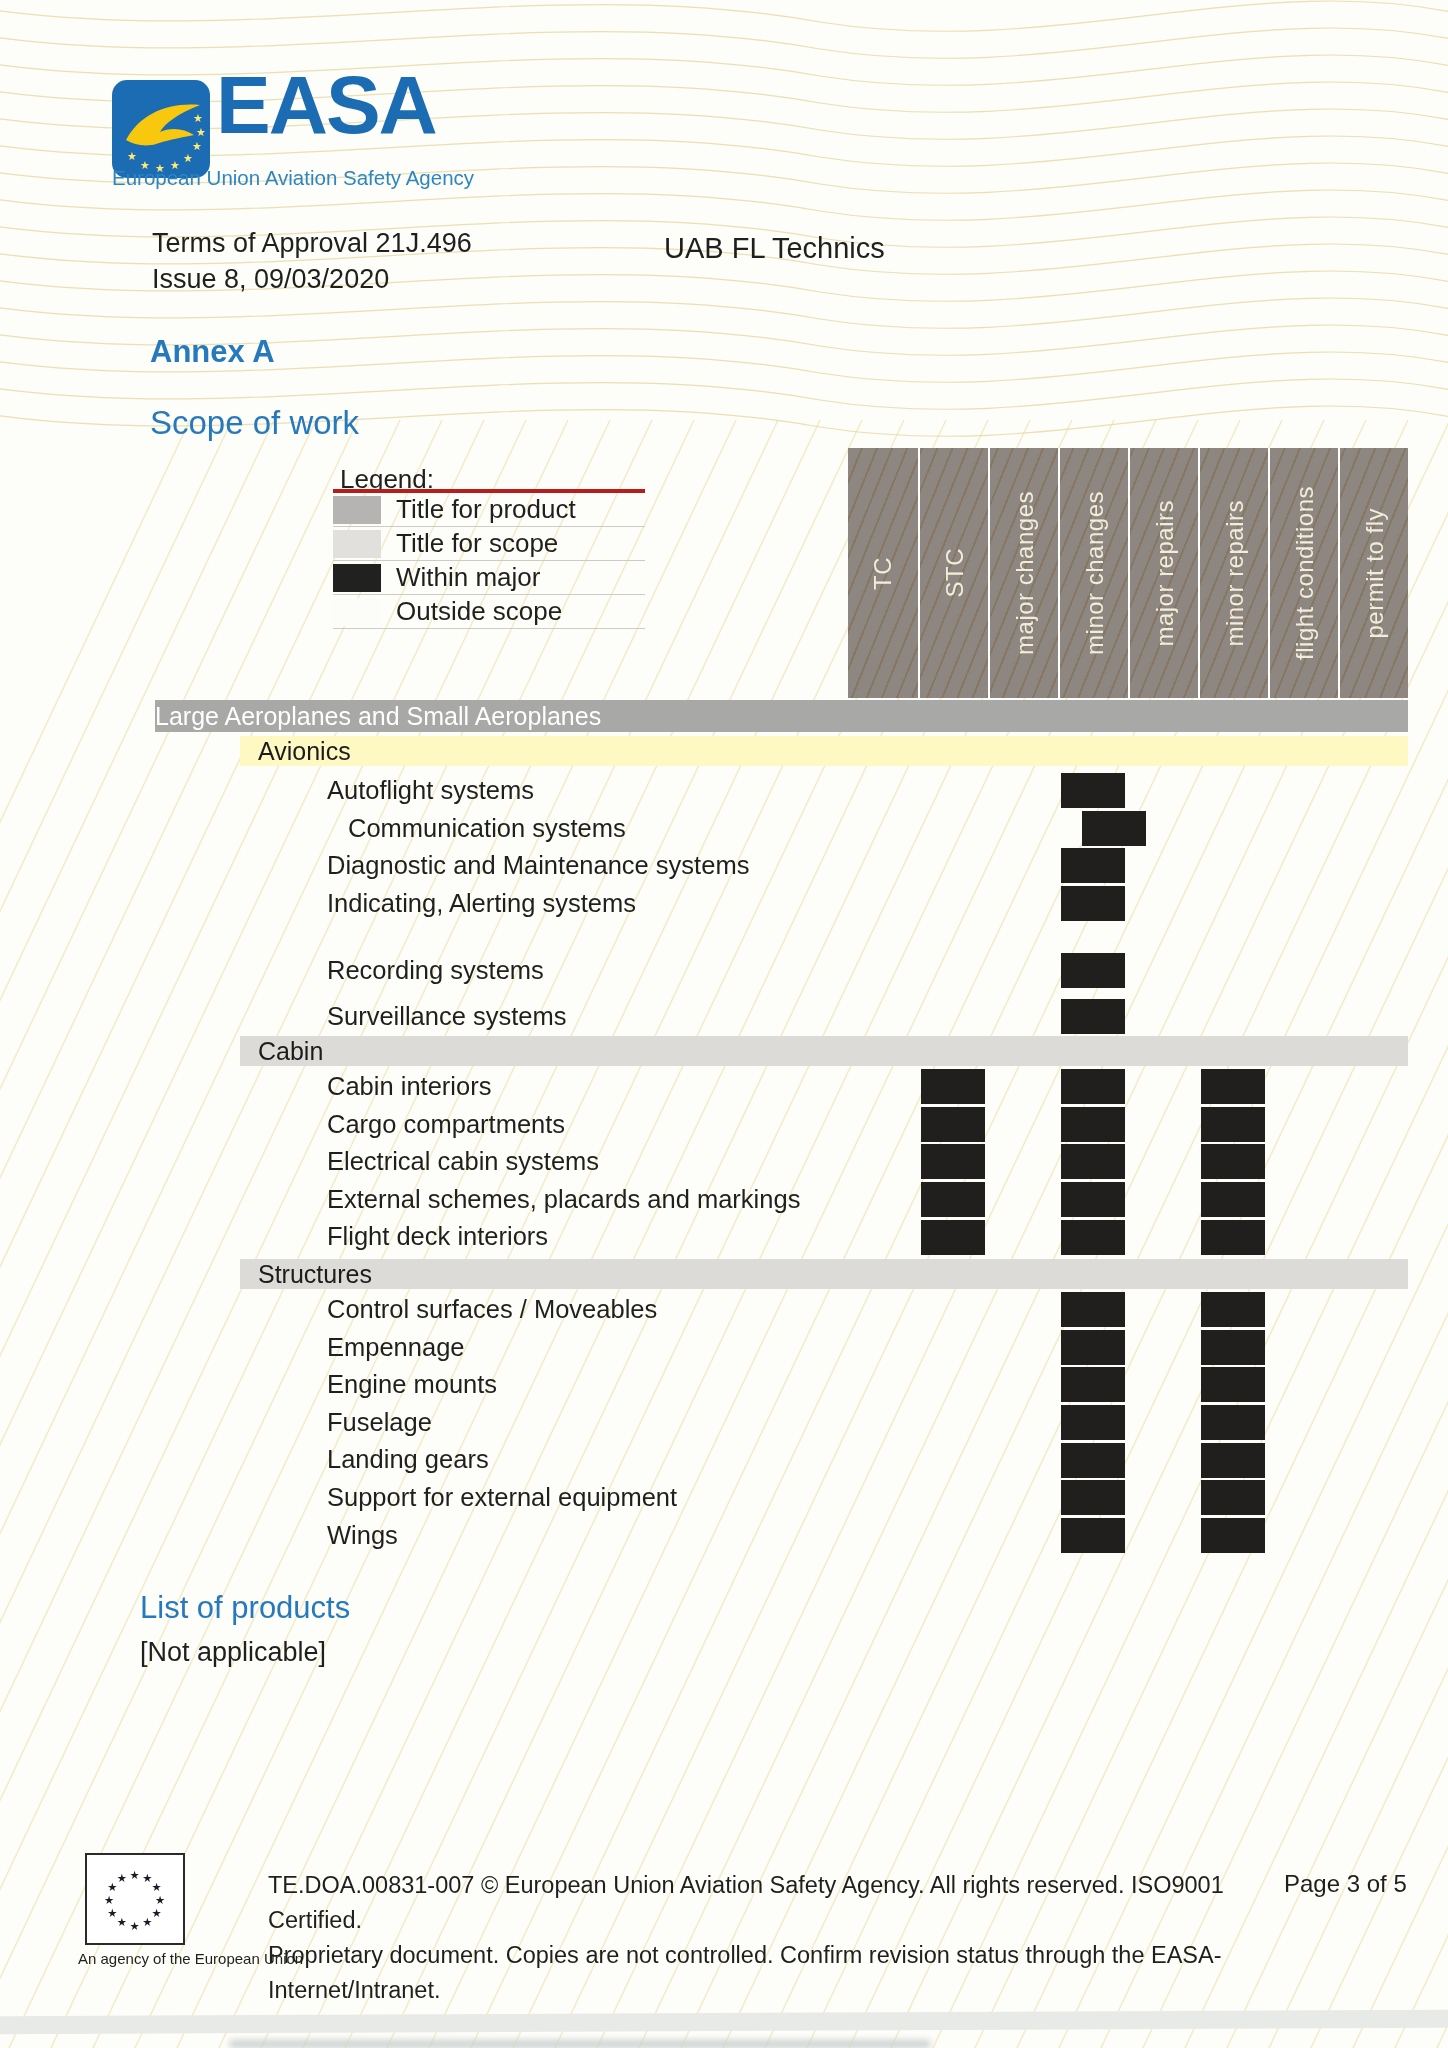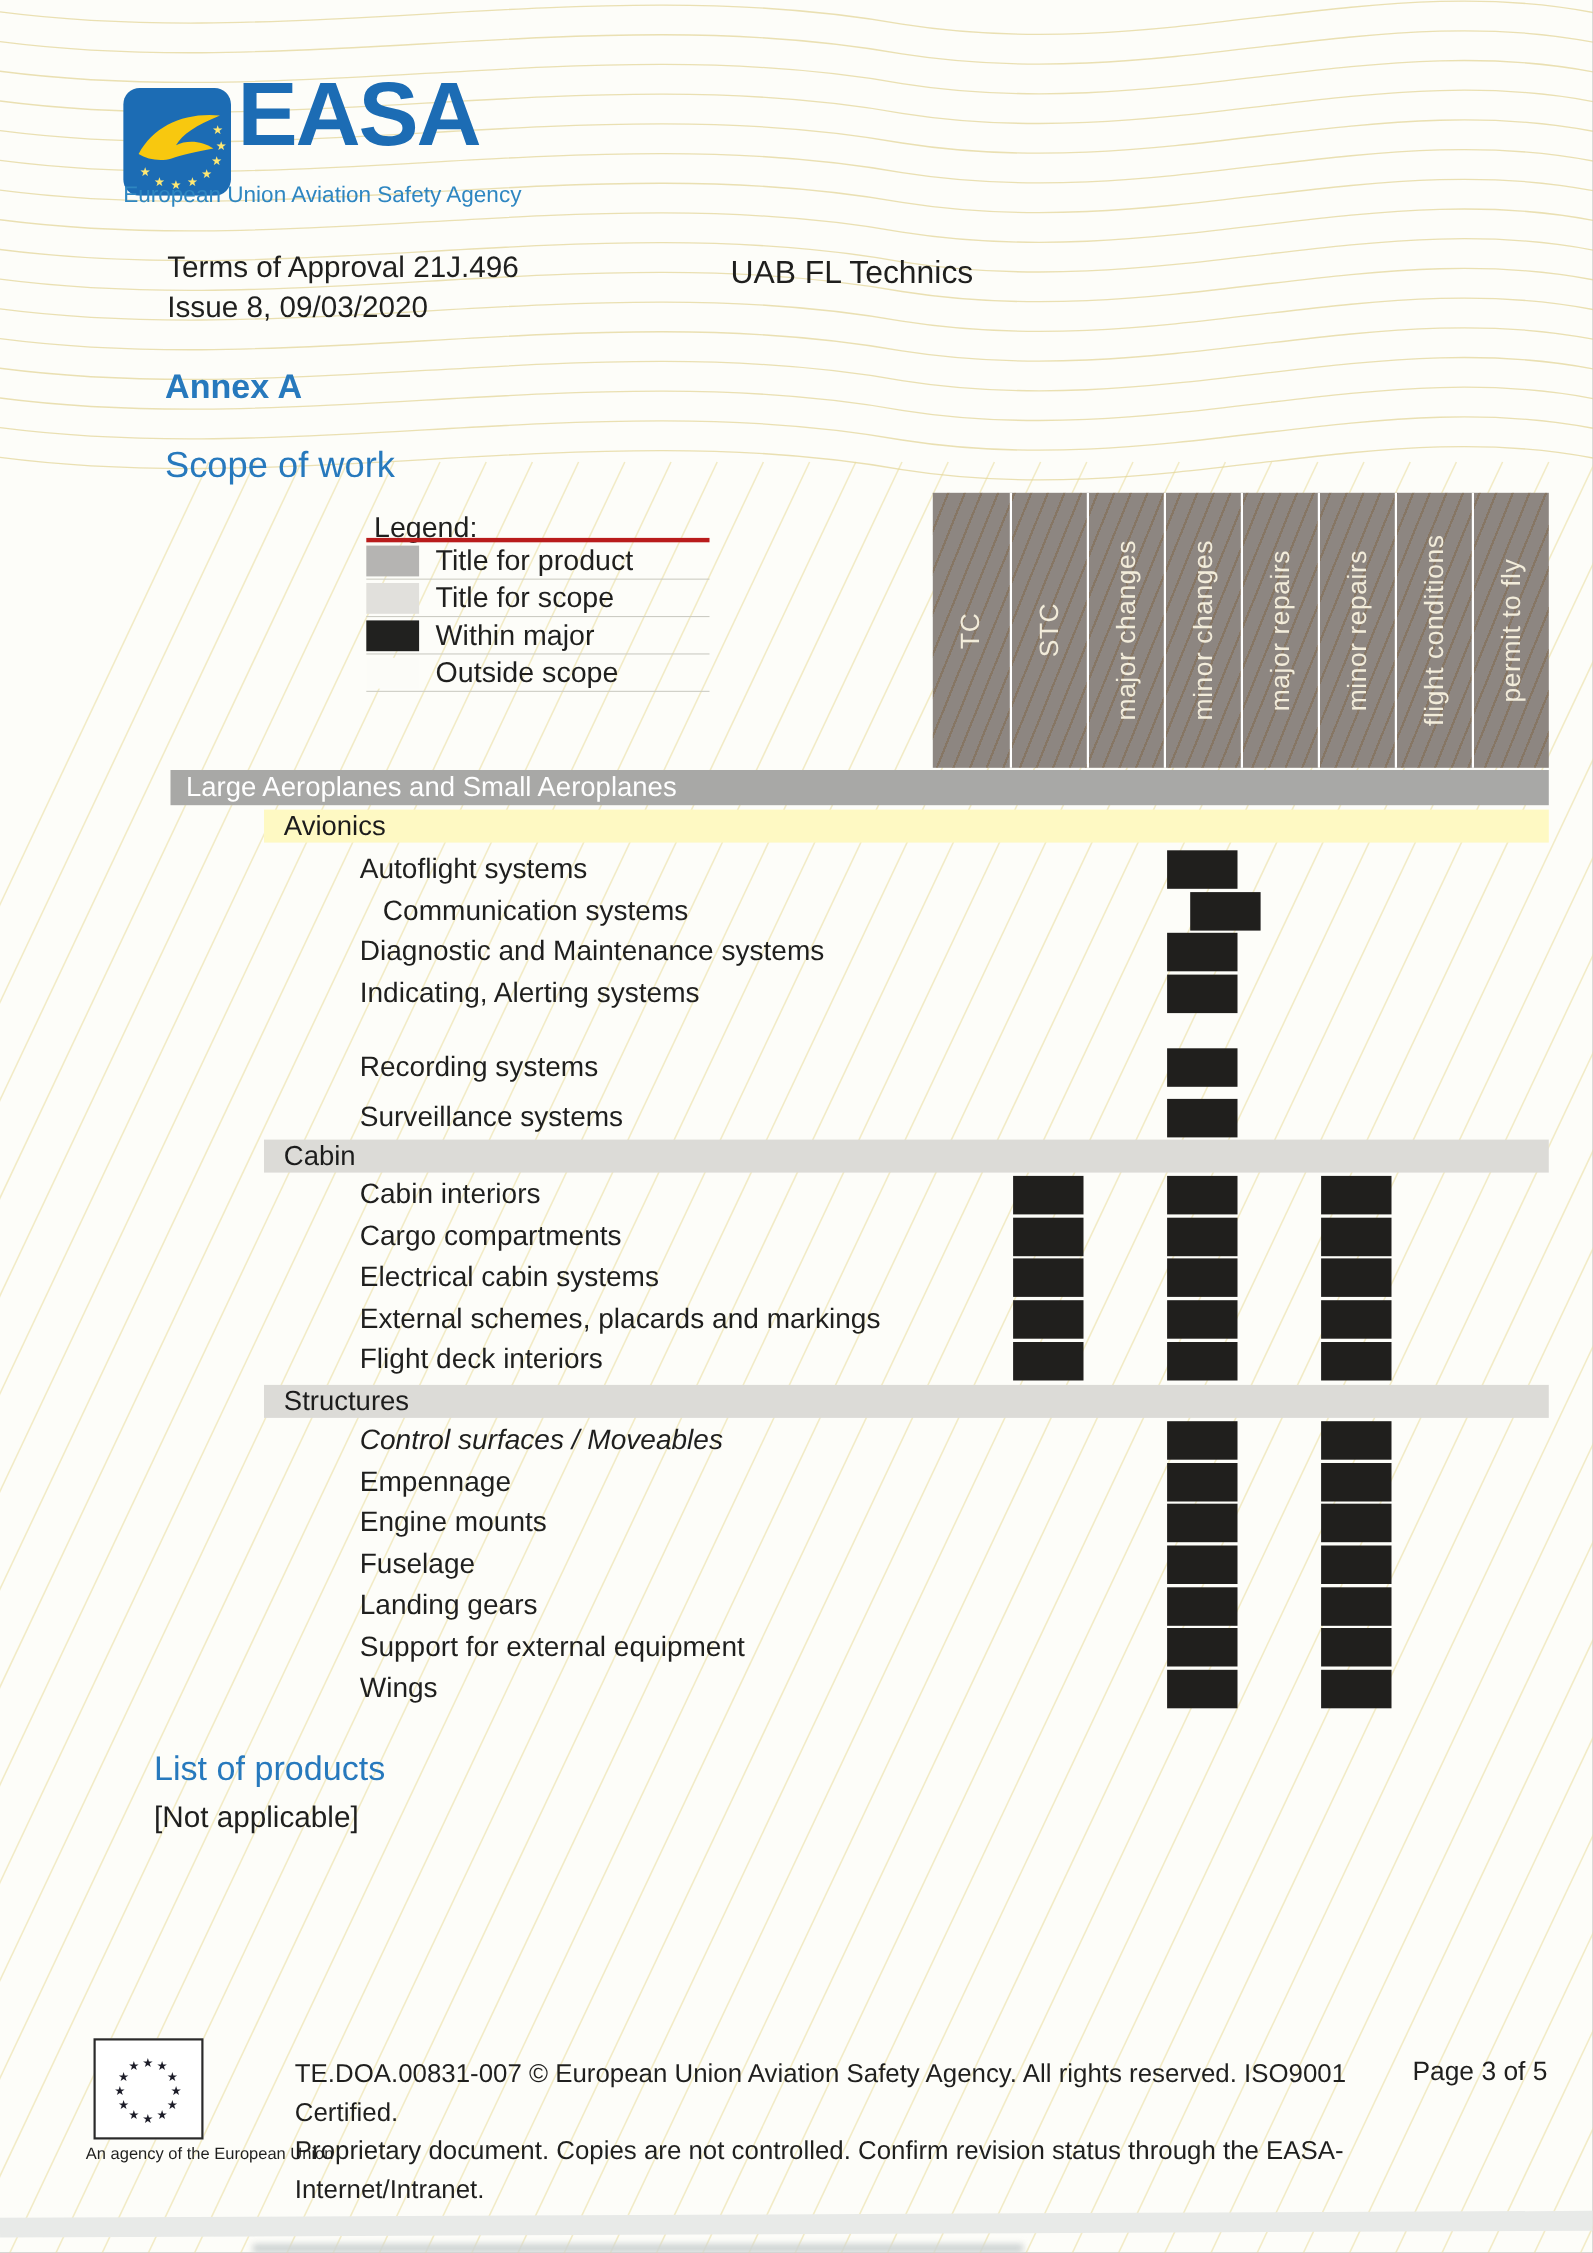--- a/index.html
+++ b/index.html
@@ -44,21 +44,21 @@
   .mx-col{position:absolute; top:0; bottom:0; width:70px; display:flex; align-items:center; justify-content:center; z-index:2;}
   .mx-col.sep{border-left:2px solid #ffffff;}
   .mx-col span{
     writing-mode:vertical-rl; transform:rotate(180deg);
     font-size:24px; color:#f2ecda; white-space:nowrap; letter-spacing:.5px;
   }
 
   
   .product-banner{
     left:155px; top:700px; width:1253px; height:32px; line-height:32px;
-    color:#ffffff; font-size:25px; padding-left:14px; box-sizing:border-box;
+    color:#ffffff; font-size:25px; box-sizing:border-box;
     background:#a8a8a6; white-space:nowrap;
   }
   .scope-banner{
     position:absolute; left:240px; width:1168px; height:30px; line-height:30px;
     background:#dcdbd7; color:#1c1c1c; font-size:25px; padding-left:18px; box-sizing:border-box;
   }
   .matrix-row{position:absolute; left:0; width:1448px; height:37.6px;}
   .row-label{position:absolute; left:327px; line-height:37.6px; font-size:25.5px; white-space:nowrap;}
   .scope-cell{position:absolute; top:1.3px; width:64px; height:35px;}
 
@@ -272,21 +272,21 @@
         <div class="scope-cell" style="left: 1061px; background: rgb(32, 31, 29);"></div>
         <div class="scope-cell" style="left: 1201px; background: rgb(32, 31, 29);"></div>
       </div>
       <div class="matrix-row" style="top: 1218.4px;">
         <span class="row-label">Flight deck interiors</span>
         <div class="scope-cell" style="left: 921px; background: rgb(32, 31, 29);"></div>
         <div class="scope-cell" style="left: 1061px; background: rgb(32, 31, 29);"></div>
         <div class="scope-cell" style="left: 1201px; background: rgb(32, 31, 29);"></div>
       </div>
       <div class="scope-banner" style="top: 1259px; background: rgb(220, 219, 215);">Structures</div>
-      <div class="matrix-row" style="top: 1291px; font-style: italic;">
+      <div class="matrix-row" style="top: 1291px;">
         <span class="row-label">Control surfaces / Moveables</span>
         <div class="scope-cell" style="left: 1061px; background: rgb(32, 31, 29);"></div>
         <div class="scope-cell" style="left: 1201px; background: rgb(32, 31, 29);"></div>
       </div>
       <div class="matrix-row" style="top: 1328.6px;">
         <span class="row-label">Empennage</span>
         <div class="scope-cell" style="left: 1061px; background: rgb(32, 31, 29);"></div>
         <div class="scope-cell" style="left: 1201px; background: rgb(32, 31, 29);"></div>
       </div>
       <div class="matrix-row" style="top: 1366.2px;">

